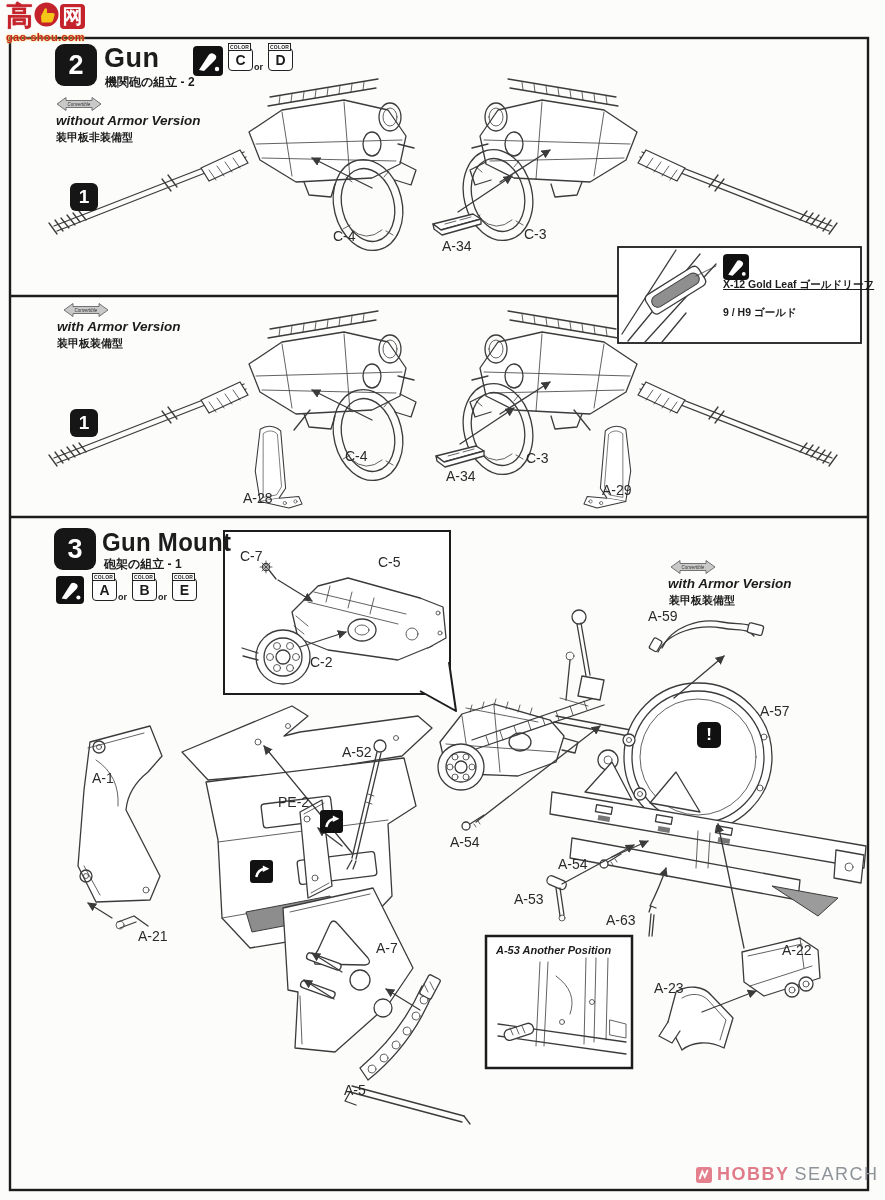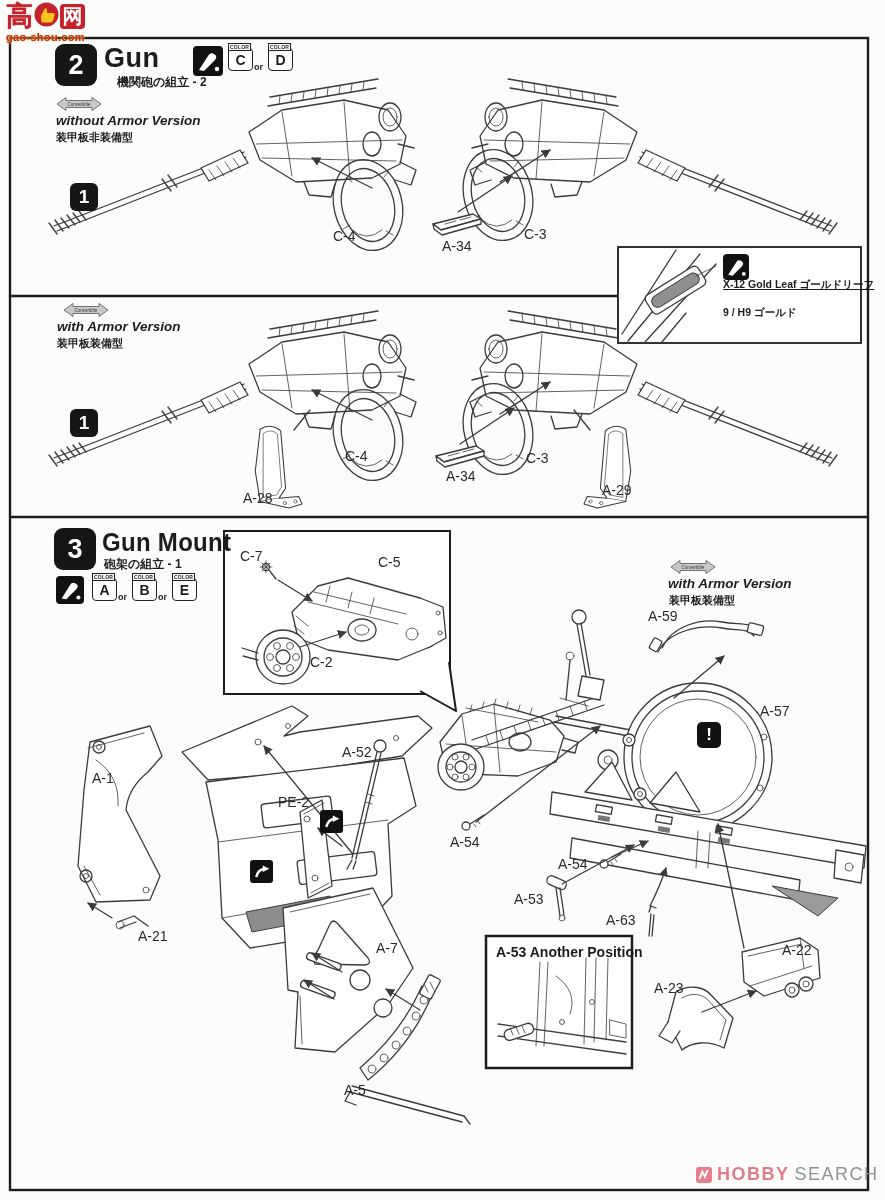--- a/index.html
+++ b/index.html
@@ -26,21 +26,21 @@
   .chip{position:absolute;z-index:2;width:23px;height:21px;border:1.6px solid #222;border-radius:4px;background:#fff;
         display:flex;align-items:center;justify-content:center;font-size:14px;font-weight:bold;}
   .ctag{position:absolute;top:-6px;left:-1px;font-size:5px;font-style:normal;font-weight:bold;background:#fff;
         border:.6px solid #222;padding:0 1px;line-height:1.2;letter-spacing:.2px;}
   .orj{position:absolute;z-index:2;font-size:9px;font-weight:bold;}
   .paint-icon{position:absolute;z-index:2;background:#111;border-radius:4px;display:flex;align-items:center;justify-content:center;}
   .fold-icon{position:absolute;z-index:2;background:#111;border-radius:3px;width:23px;height:23px;
              display:flex;align-items:center;justify-content:center;}
   .conv{position:absolute;z-index:2;}
   .gold-note{position:absolute;z-index:2;font-size:10.5px;font-weight:bold;white-space:nowrap;}
-  .ap-title{position:absolute;z-index:2;font-weight:bold;font-size:14px;white-space:nowrap;}
+  .ap-title{position:absolute;z-index:2;font-style:italic;font-weight:bold;font-size:11px;white-space:nowrap;}
   .wm-top{position:absolute;z-index:3;left:6px;top:2px;}
   .wm-row{display:flex;align-items:center;gap:1px;}
   .wm-char{color:#c5232b;font-weight:bold;font-size:27px;line-height:1;text-shadow:0 0 1px #c5232b;}
   .wm-net{background:#c5232b;color:#fff;font-weight:bold;font-size:20px;width:25px;height:25px;border-radius:4px;
           display:flex;align-items:center;justify-content:center;}
   .wm-dom{color:#c5232b;font-weight:bold;font-size:11px;letter-spacing:.3px;text-shadow:0 0 2px #ffd84d,0 0 1px #ffd84d;}
   .wm-bot{position:absolute;z-index:3;left:696px;top:1164px;display:flex;align-items:center;gap:5px;}
   .hs-icon{width:16px;height:16px;background:#e4808d;border-radius:3px;display:flex;align-items:center;justify-content:center;}
   .hs-1{color:#e07b8a;font-weight:bold;font-size:18px;letter-spacing:1.5px;}
   .hs-2{color:#8d9399;font-size:18px;letter-spacing:1.5px;}
@@ -340,21 +340,21 @@
         <path d="M7,14 l3,-6 q1,-3 3,-1 l0,4 l6,0 q2,0 1.5,2.5 l-1.5,5 q-.5,2 -2.5,2 l-9,0 z" fill="#f5c518"></path>
           </svg>
       </span>
       <span class="wm-net">网</span>
     </div>
     <div class="wm-dom">gao-shou.com</div>
   </div>
 
   <div class="ov step-badge" style="left:55px;top:44px;">2</div>
   <div class="ov title" style="left:104px;top:42px;">Gun</div>
-  <div class="ov subjp" style="left:105px;top:74px;margin-left:12px;">機関砲の組立 - 2</div>
+  <div class="ov subjp" style="left:105px;top:74px;">機関砲の組立 - 2</div>
 
   <div class="paint-icon" style="left:193px;top:46px;width:30px;height:30px;">
     <svg width="30" height="30" viewBox="0 0 30 30">
         <path d="M6,24 L15,10 Q17,6 21,8 Q25,10 22,14 L11,25 Z" fill="#fff"></path>
         <circle cx="24" cy="23" r="2.2" fill="#fff"></circle>
       </svg>
   </div>
   <span class="chip" style="left:228px;top:48px;">
     <i class="ctag">COLOR</i>
     <b>C</b>

